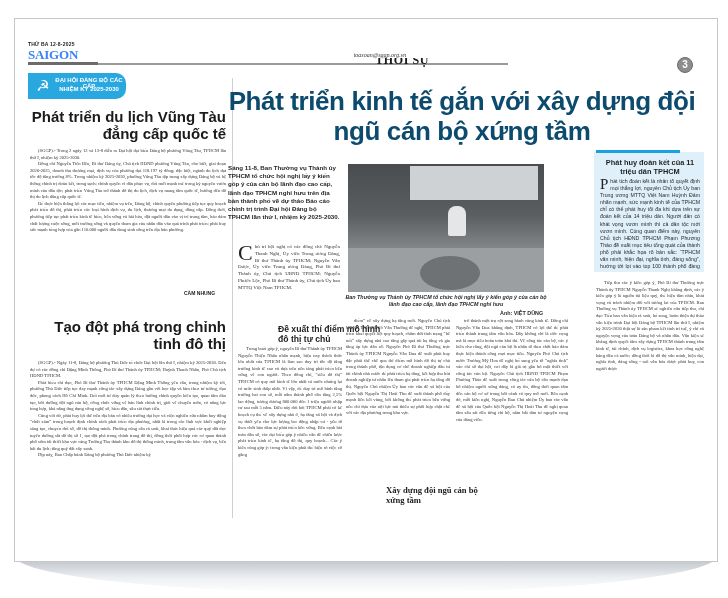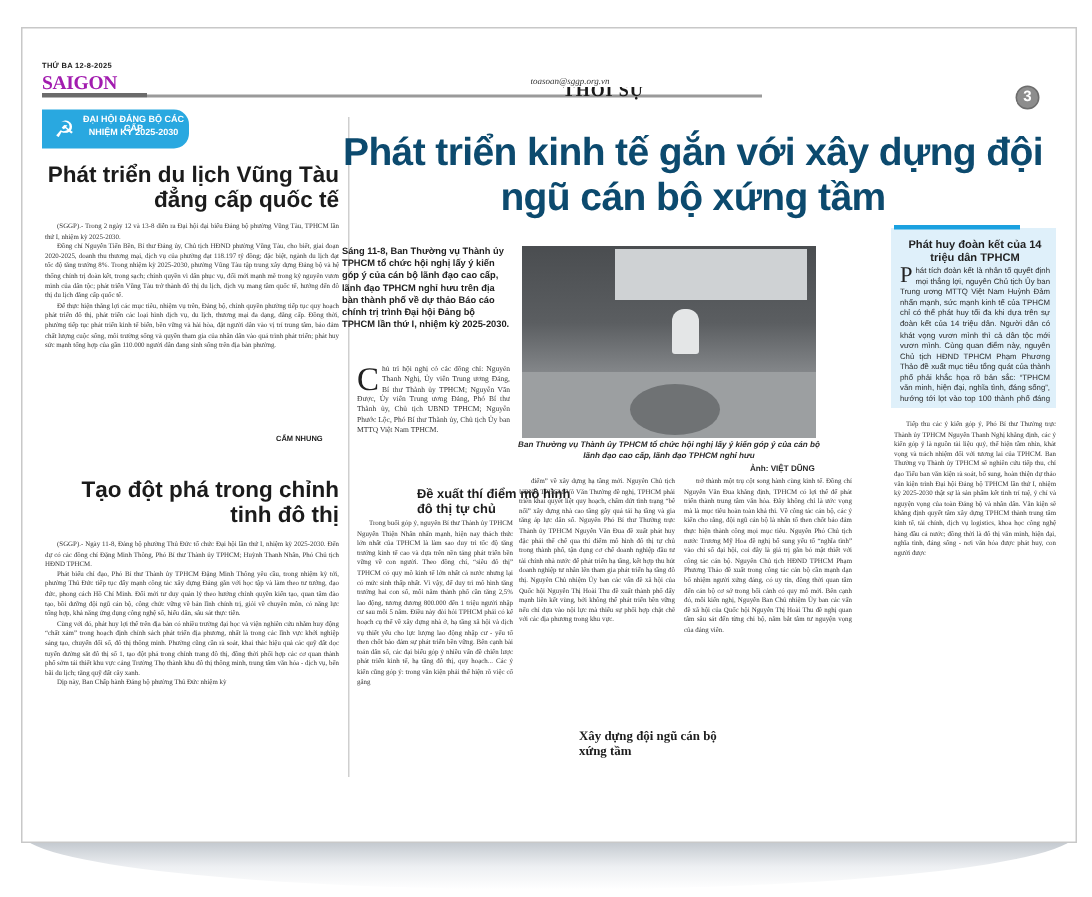--- a/index.html
+++ b/index.html
@@ -12,21 +12,21 @@
     border-radius: 0 0 50% 50% / 0 0 100% 100%;
     opacity: 0.75;
   }
   .page {
     position: absolute; left: 14px; top: 18px; width: 704px; height: 544px;
     background: #fff; border: 1px solid #c8c8c8; overflow: hidden;
   }
 
   
   .mast-date { position: absolute; left: 28px; top: 41px; font: bold 5px "Liberation Sans", sans-serif; color:#222; letter-spacing: .2px; }
-  .mast-logo { position: absolute; left: 28px; top: 47px; font: bold 13px "Liberation Serif", serif; color:#a21caf; letter-spacing: -.2px; }
+  .mast-logo { position: absolute; left: 28px; top: 47px; font: bold 13px "Liberation Serif", serif; color:#3b82f6; letter-spacing: -.2px; }
   .mast-logo-bar { position: absolute; left: 28px; top: 62px; width: 70px; height: 3px; background: #6b6b6b; }
   .mast-rule { position: absolute; left: 98px; top: 63px; width: 410px; height: 2px; background: #9a9a9a; }
   .section-title { position: absolute; left: 330px; top: 53px; width: 100px; text-align:right; font: bold 12px "Liberation Serif", serif; color:#1a1a1a; letter-spacing:.6px; }
   .section-email { position: absolute; left: 320px; top: 52px; width: 120px; text-align:center; font: italic 6px "Liberation Serif", serif; color:#333; background:#fff; }
   .page-num { position: absolute; left: 677px; top: 57px; width: 16px; height: 16px; border-radius:50%; background:#8d8d8d; border:1px solid #6d6d6d; color:#fff; font: bold 10px "Liberation Sans", sans-serif; text-align:center; line-height:14px; }
 
   
   .badge { position: absolute; left: 28px; top: 73px; width: 98px; height: 26px; background:#29a8e0; border-radius: 0 10px 10px 0; }
   .badge-icon { position: absolute; left: 6px; top: 4px; width: 18px; height: 18px; color:#fff; font: bold 15px "DejaVu Sans", sans-serif; line-height:18px; text-align:center; }
   .badge-l1 { position:absolute; left:26px; top:4px; width:70px; font: bold 6px "Liberation Sans", sans-serif; color:#fff; text-align:center; }
@@ -130,21 +130,21 @@
   <p>điểm” về xây dựng hạ tầng mới. Nguyên Chủ tịch UBND TPHCM Võ Văn Thưởng đề nghị, TPHCM phải triển khai quyết liệt quy hoạch, chấm dứt tình trạng “bê nổi” xây dựng nhà cao tầng gây quá tải hạ tầng và gia tăng áp lực dân số. Nguyên Phó Bí thư Thường trực Thành ủy TPHCM Nguyễn Văn Đua đề xuất phát huy đặc phái thế chế qua thí điểm mô hình đô thị tự chủ trong thành phố, tận dụng cơ chế doanh nghiệp đầu tư tài chính nhà nước để phát triển hạ tầng, kết hợp thu hút doanh nghiệp tư nhân lên tham gia phát triển hạ tầng đô thị. Nguyên Chủ nhiệm Ủy ban các vấn đề xã hội của Quốc hội Nguyễn Thị Hoài Thu đề xuất thành phố đẩy mạnh liên kết vùng, bởi không thể phát triển bền vững nếu chỉ dựa vào nội lực mà thiếu sự phối hợp chặt chẽ với các địa phương trong khu vực.</p>
 </div>
 <div class="sub-head" style="left:346px; top:485px; width:104px;font-family:Liberation Serif, serif;">Xây dựng đội ngũ cán bộ xứng tầm</div>
 
 <div class="body-text" style="left:456px; top:318px; width:112px; height:198px; overflow:hidden;">
   <p>trở thành một trụ cột song hành cùng kinh tế. Đồng chí Nguyễn Văn Đua khẳng định, TPHCM có lợi thế để phát triển thành trung tâm văn hóa. Đây không chỉ là ước vọng mà là mục tiêu hoàn toàn khả thi. Về công tác cán bộ, các ý kiến cho rằng, đội ngũ cán bộ là nhân tố then chốt bảo đảm thực hiện thành công mọi mục tiêu. Nguyên Phó Chủ tịch nước Trương Mỹ Hoa đề nghị bổ sung yếu tố “nghĩa tình” vào chỉ số đại hội, coi đây là giá trị gắn bó mật thiết với công tác cán bộ. Nguyên Chủ tịch HĐND TPHCM Phạm Phương Thảo đề xuất trong công tác cán bộ cần mạnh dạn bố nhiệm người xứng đáng, có uy tín, đồng thời quan tâm đến cán bộ cơ sở trong bối cảnh có quy mô mới. Bên cạnh đó, mỗi kiến nghị, Nguyễn Ban Chủ nhiệm Ủy ban các vấn đề xã hội của Quốc hội Nguyễn Thị Hoài Thu đề nghị quan tâm sâu sát đến từng chi bộ, nắm bắt tâm tư nguyện vọng của đảng viên.</p>
 </div>
 
 <div class="side-box"></div>
 <div class="side-bar"></div>
-<div class="side-head">Phát huy đoàn kết của 14 triệu dân TPHCM</div>
+<div class="side-head">Phát huy đoàn kết của 11 triệu dân TPHCM</div>
 <div class="side-text" style="height:92px; overflow:hidden;">
   <span class="dropcap">P</span>
   <span>hát tích đoàn kết là nhân tố quyết định mọi thắng lợi, nguyên Chủ tịch Ủy ban Trung ương MTTQ Việt Nam Huỳnh Đảm nhấn mạnh, sức mạnh kinh tế của TPHCM chỉ có thể phát huy tối đa khi dựa trên sự đoàn kết của 14 triệu dân. Người dân có khát vọng vươn mình thì cả dân tộc mới vươn mình. Cùng quan điểm này, nguyên Chủ tịch HĐND TPHCM Phạm Phương Thảo đề xuất mục tiêu tổng quát của thành phố phải khắc họa rõ bản sắc: “TPHCM văn minh, hiện đại, nghĩa tình, đáng sống”, hướng tới lọt vào top 100 thành phố đáng sống toàn cầu.</span>
 </div>
 
 <div class="body-text" style="left:596px; top:280px; width:108px; height:236px; overflow:hidden;">
   <p>Tiếp thu các ý kiến góp ý, Phó Bí thư Thường trực Thành ủy TPHCM Nguyễn Thanh Nghị khẳng định, các ý kiến góp ý là nguồn tài liệu quý, thể hiện tầm nhìn, khát vọng và trách nhiệm đối với tương lai của TPHCM. Ban Thường vụ Thành ủy TPHCM sẽ nghiên cứu tiếp thu, chỉ đạo Tiểu ban văn kiện rà soát, bổ sung, hoàn thiện dự thảo văn kiện trình Đại hội Đảng bộ TPHCM lần thứ I, nhiệm kỳ 2025-2030 thật sự là sản phẩm kết tinh trí tuệ, ý chí và nguyện vọng của toàn Đảng bộ và nhân dân. Văn kiện sẽ khẳng định quyết tâm xây dựng TPHCM thành trung tâm kinh tế, tài chính, dịch vụ logistics, khoa học công nghệ hàng đầu cả nước; đồng thời là đô thị văn minh, hiện đại, nghĩa tình, đáng sống - nơi văn hóa được phát huy, con người được</p>
 </div>
 
 </body></html>

